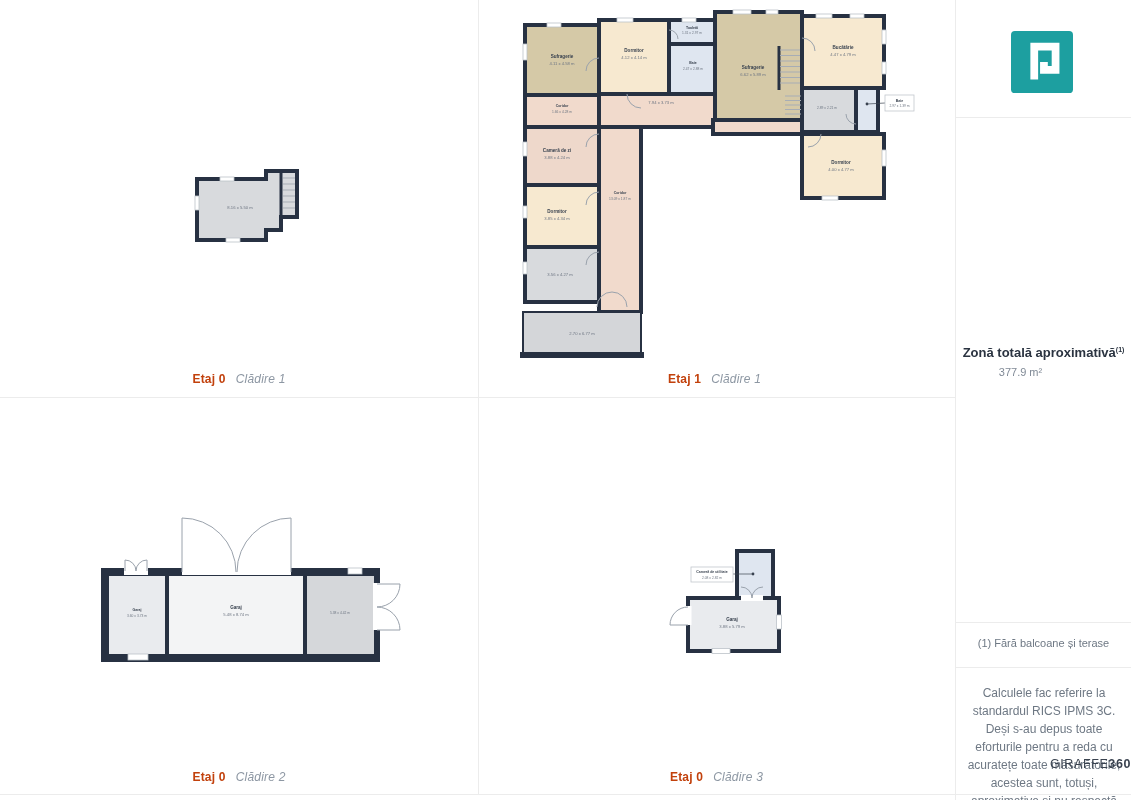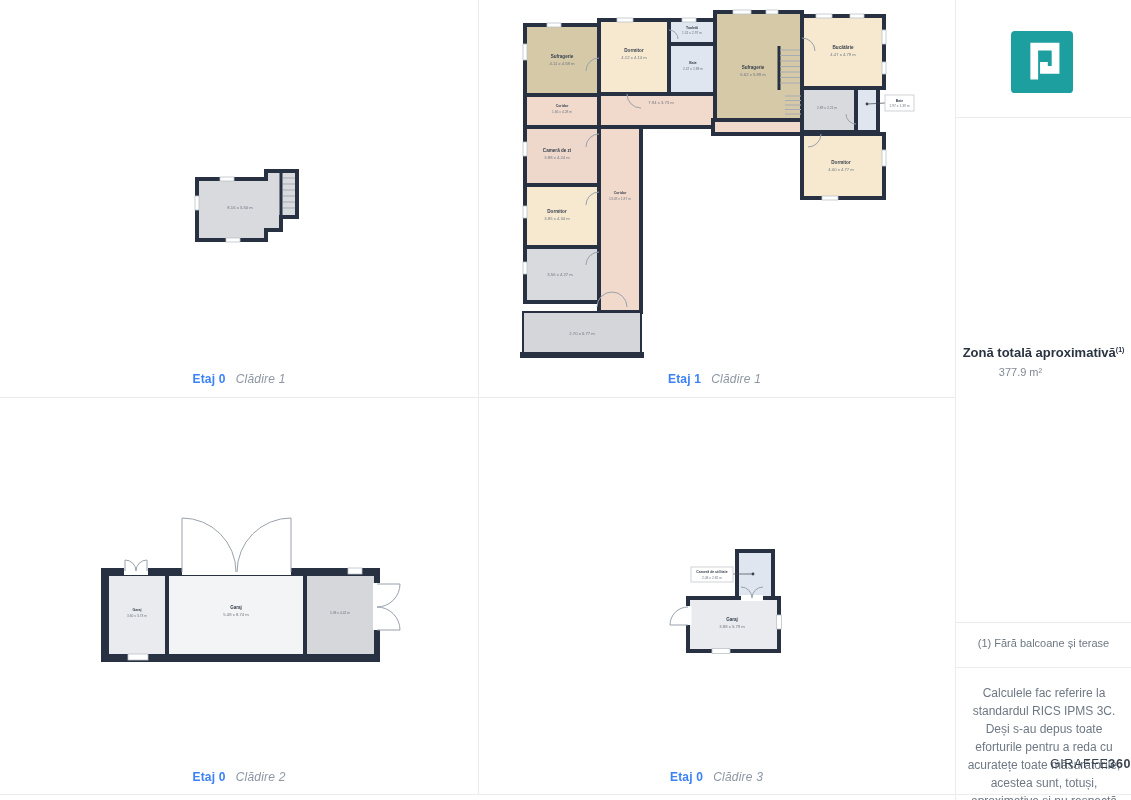--- a/index.html
+++ b/index.html
@@ -1,20 +1,20 @@
 <!DOCTYPE html>
 <html><head>
 <meta charset="utf-8">
 <style>
   html,body{margin:0;padding:0;background:#fff;}
   .page{position:relative;width:1131px;height:800px;background:#ffffff;
         font-family:"Liberation Sans",sans-serif;overflow:hidden;}
   .gridline{position:absolute;background:#ececec;}
   .caption{position:absolute;text-align:center;font-size:12px;letter-spacing:.2px;height:16px;line-height:16px;}
-  .cap-floor{font-weight:700;color:#3b82f6;margin-right:10px;}
+  .cap-floor{font-weight:700;color:#c2410c;margin-right:10px;}
   .cap-build{color:#8d97a3;font-style:italic;}
   .plan{position:absolute;}
   svg text{font-family:"Liberation Sans",sans-serif;text-anchor:middle;}
   .rn{font-size:4.6px;font-weight:700;fill:#39424f;}
   .rd{font-size:4.2px;fill:#6e7683;}
   .rn-s{font-size:3.5px;font-weight:700;fill:#39424f;}
   .rd-s{font-size:3.3px;fill:#6e7683;}
   .room{stroke:#273142;stroke-width:4;}
   .room-thin{stroke:#273142;stroke-width:2;}
   .win{fill:#ffffff;stroke:#bcc2c9;stroke-width:.8;}

